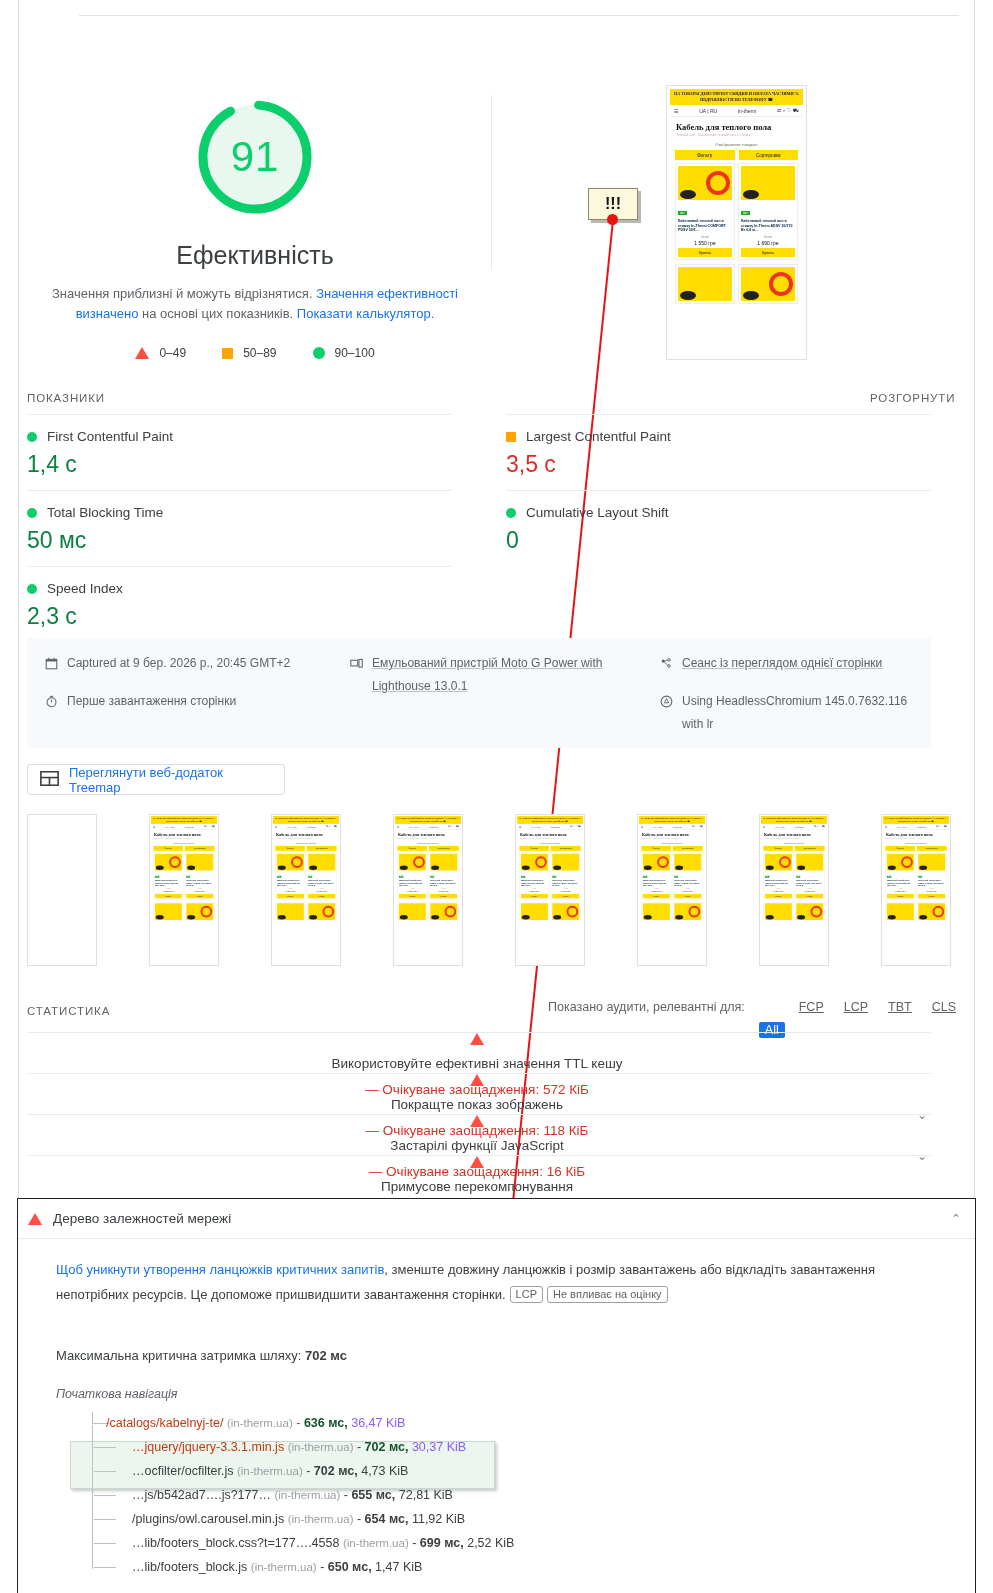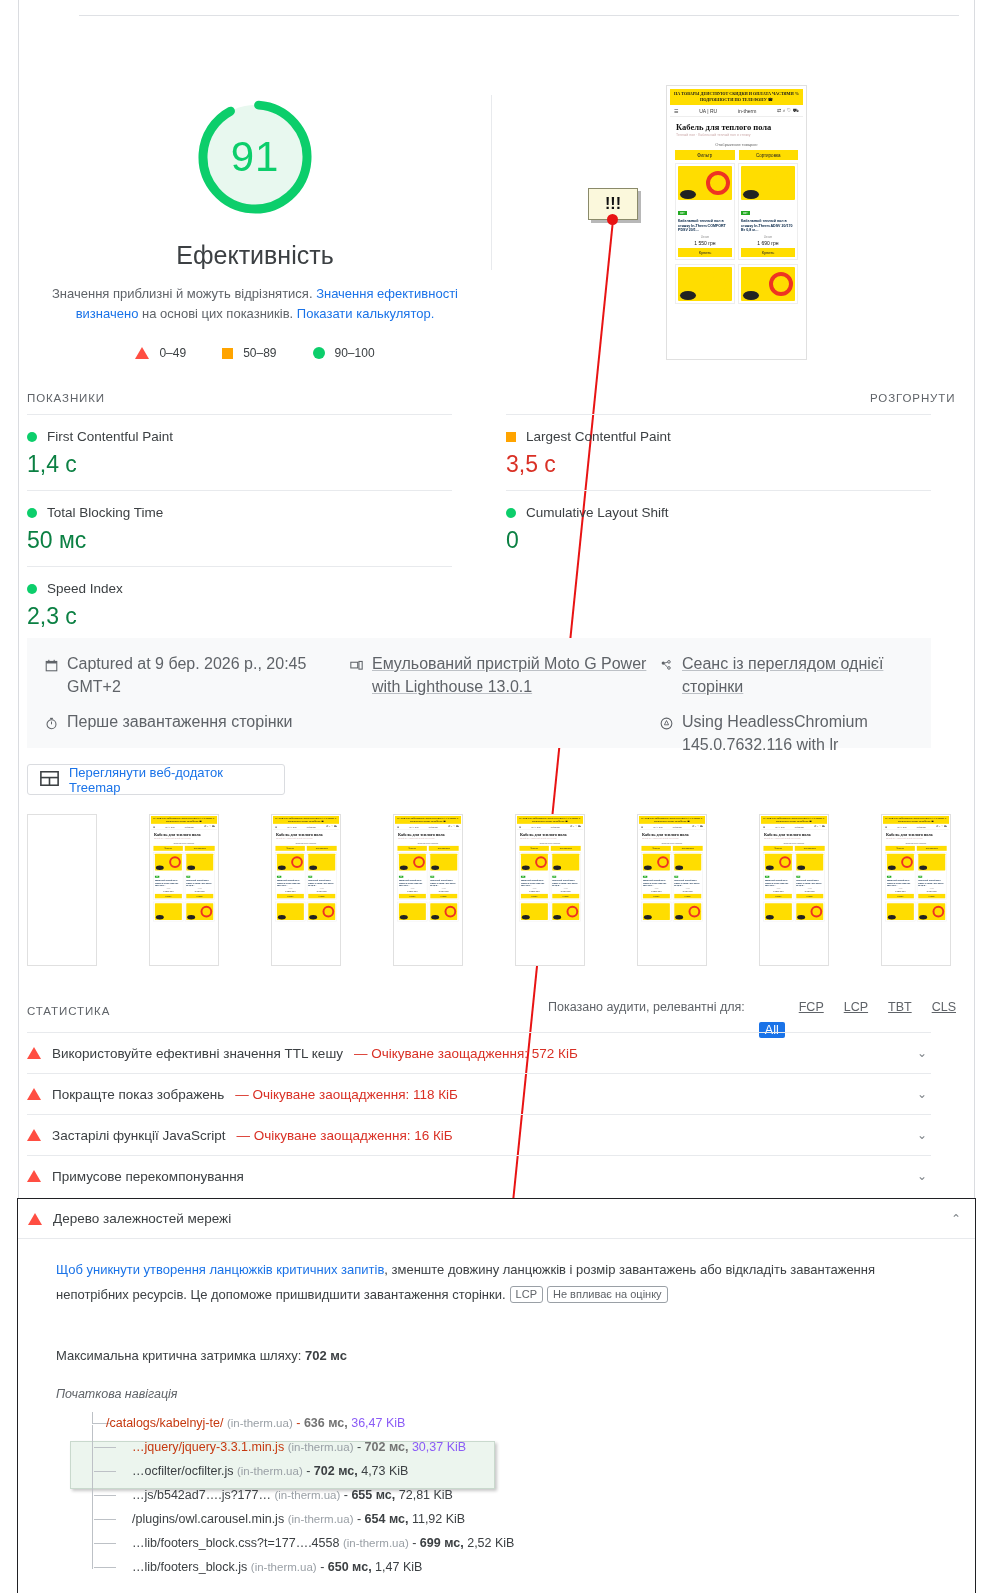--- a/index.html
+++ b/index.html
@@ -100,21 +100,21 @@
   .val.green{color:#0b8043;}
   .val.orange{color:#d93025;}
   .dot{width:10px;height:10px;border-radius:50%;display:inline-block;}
   .dot.green{background:#0cce6b;}
   .sqr{width:10px;height:10px;display:inline-block;background:#ffa400;}
 
   
   .env{
     position:absolute;left:27px;top:638px;width:904px;height:110px;
     background:#f8f9fa;box-sizing:border-box;padding:14px 18px;
-    display:flex;font-size:16px;color:#5f6368;line-height:23px;
+    display:flex;font-size:12px;color:#5f6368;line-height:23px;
   }
   .env .c{flex:1;}
   .env .c.c1{flex:0 0 305px;}
   .env .c.c2{flex:0 0 310px;}
   .env .row{display:flex;gap:8px;margin-bottom:12px;}
   .env .row .ic{flex:0 0 14px;margin-top:3px;}
   .env u{text-decoration-color:#bdc1c6;text-decoration-style:solid;}
 
   
   .treemap{
@@ -136,20 +136,21 @@
   .filterbar .lbl{margin-right:10px;}
   .filterbar .chip{padding:1px 6px;margin:0 4px;text-decoration:underline;color:#5f6368;cursor:pointer;}
   .filterbar .chip.active{background:#1a73e8;color:#fff;text-decoration:none;border-radius:2px;margin-top:47px;}
 
   
   .audits{position:absolute;left:27px;top:1032px;width:904px;}
   .audit{
     border-top:1px solid #e8eaed;height:41px;display:flex;align-items:center;
     font-size:13.5px;color:#3c4043;gap:11px;padding:0 4px 0 0;box-sizing:border-box;
     cursor:pointer;
+    flex-direction:column;
   }
   .audit .tri{flex:0 0 auto;}
   .audit .save{color:#d93025;}
   .audit .chev{margin-left:auto;color:#80868b;font-size:12px;}
 
   
   .panel{
     position:absolute;left:17px;top:1198px;width:959px;height:400px;
     border:1.5px solid #202124;box-sizing:border-box;background:#fff;
   }
@@ -167,21 +168,21 @@
   .tree{position:relative;margin-top:4px;font-size:12.5px;}
   .tree .hl{position:absolute;left:14px;top:30px;width:425px;height:48px;
     background:#ecf5ee;border:1px solid #c9d9cd;box-shadow:2px 2px 3px rgba(0,0,0,.22);box-sizing:border-box;}
   .trow{position:relative;height:24px;line-height:24px;white-space:nowrap;padding-left:76px;}
   .trow.root{padding-left:50px;color:#c5380f;}
   .trow .url{color:#3c4043;}
   .trow.root .url{color:#c5380f;}
   .trow.warn .url{color:#c5380f;}
   .trow .host{color:#9aa0a6;font-size:11.5px;}
   .trow b{font-weight:700;}
-  .trow.root b,.trow.warn b{color:#737373;}
+  .trow.root b,.trow.warn b{color:#14532d;}
   .trow .sz{color:#3c4043;}
   .trow.root .sz,.trow.warn .sz{color:#8b5cf6;}
 
   .branch{position:absolute;left:36px;top:14px;width:1px;height:144px;background:#bdc1c6;}
   .stub{position:absolute;width:22px;height:1px;background:#bdc1c6;}
   .stub0{position:absolute;left:36px;top:12px;width:18px;height:1px;background:#bdc1c6;}
   .elbow{position:absolute;left:36px;top:1px;width:1px;height:12px;background:#bdc1c6;}
 </style>
 </head>
 <body>

